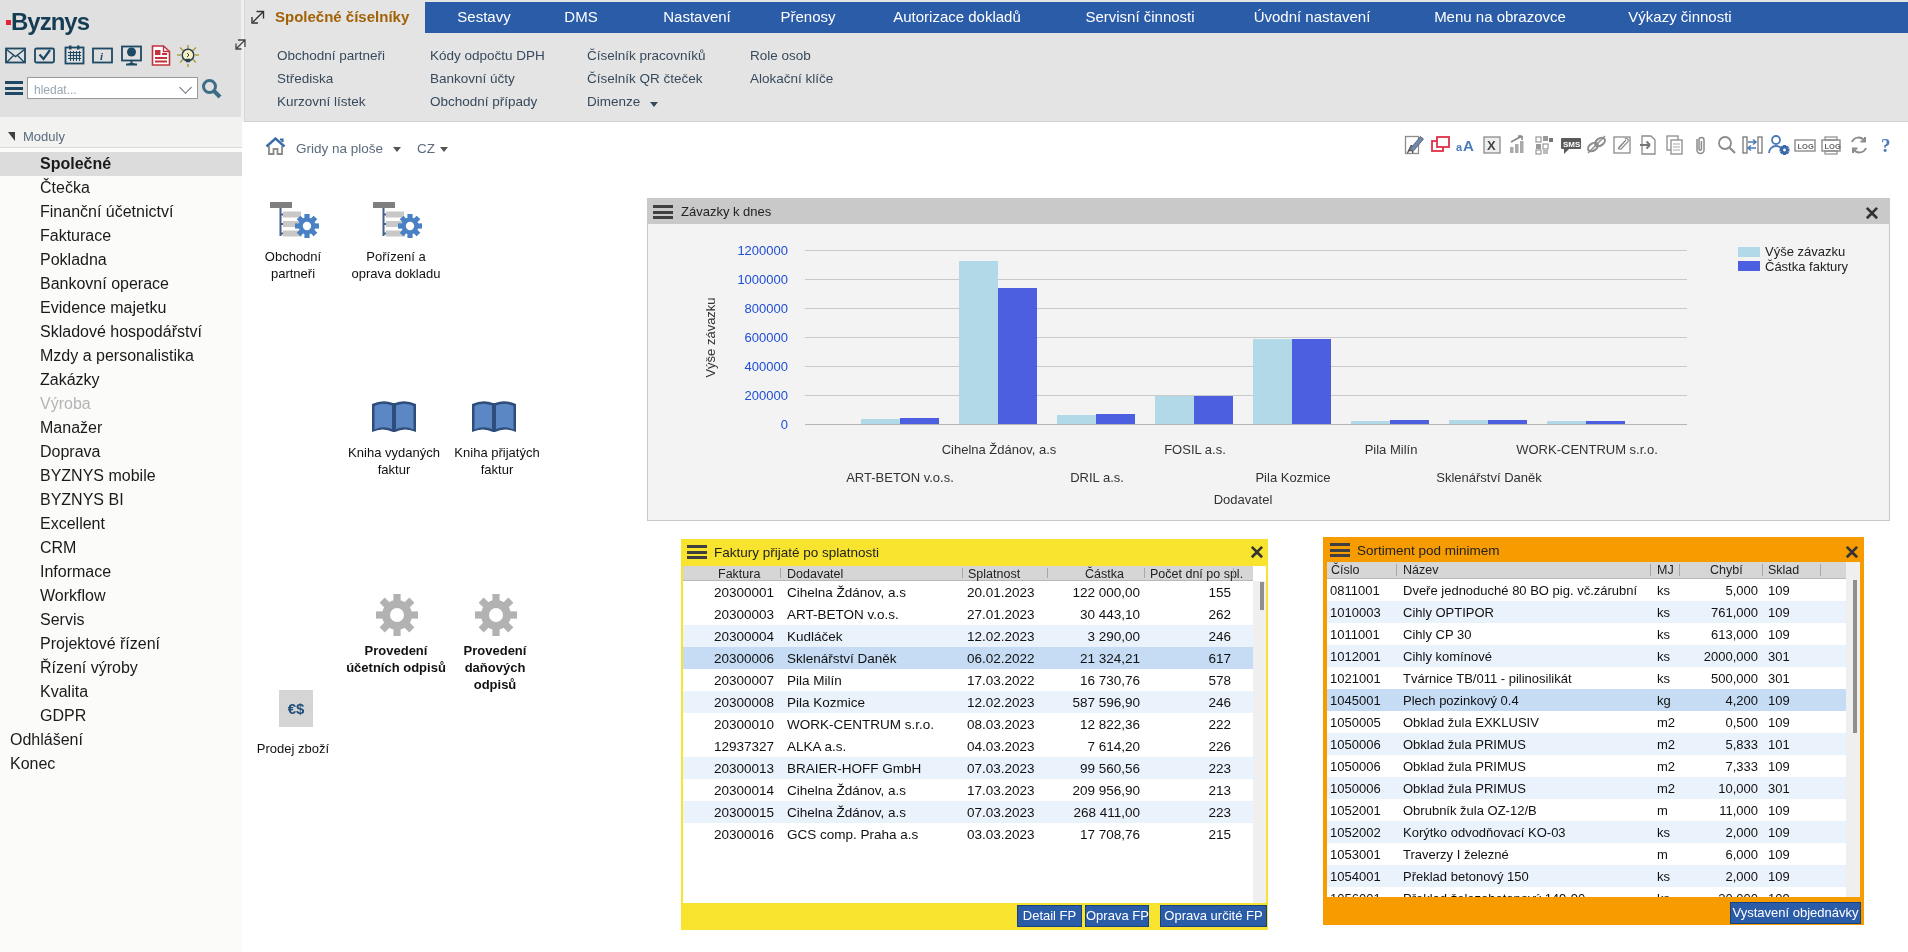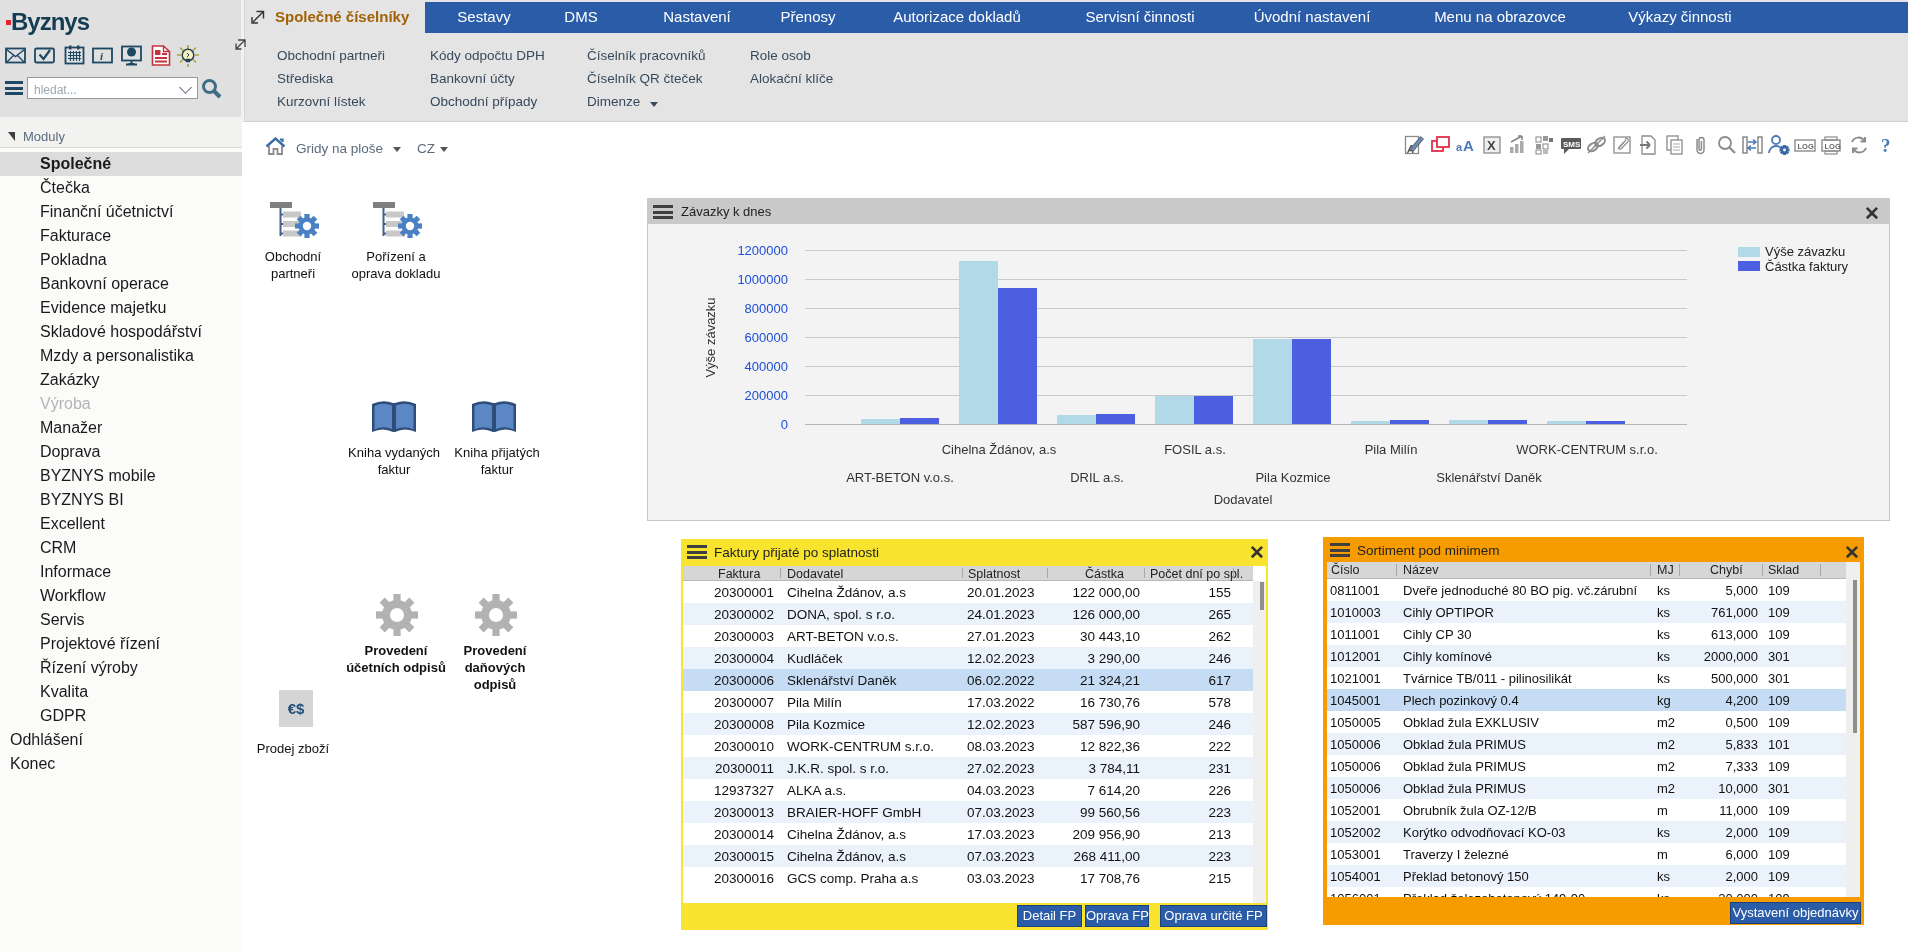--- a/index.html
+++ b/index.html
@@ -471,27 +471,20 @@
 <div class="tdiv" style="left:550px;"></div>
 </div>
 <div class="abs" style="left:683px;top:581px;width:570px;height:322px;overflow:hidden;">
 <div class="trow">
         <span class="lc1">20300001</span>
         <span class="lc2">Cihelna Ždánov, a.s</span>
         <span class="lc3">20.01.2023</span>
         <span class="lc4">122 000,00</span>
         <span class="lc5">155</span>
       </div>
-<div class="trow alt">
-        <span class="lc1">20300002</span>
-        <span class="lc2">DONA, spol. s r.o.</span>
-        <span class="lc3">24.01.2023</span>
-        <span class="lc4">126 000,00</span>
-        <span class="lc5">265</span>
-      </div>
 <div class="trow">
         <span class="lc1">20300003</span>
         <span class="lc2">ART-BETON v.o.s.</span>
         <span class="lc3">27.01.2023</span>
         <span class="lc4">30 443,10</span>
         <span class="lc5">262</span>
       </div>
 <div class="trow alt">
         <span class="lc1">20300004</span>
         <span class="lc2">Kudláček</span>
@@ -519,27 +512,20 @@
         <span class="lc3">12.02.2023</span>
         <span class="lc4">587 596,90</span>
         <span class="lc5">246</span>
       </div>
 <div class="trow">
         <span class="lc1">20300010</span>
         <span class="lc2">WORK-CENTRUM s.r.o.</span>
         <span class="lc3">08.03.2023</span>
         <span class="lc4">12 822,36</span>
         <span class="lc5">222</span>
-      </div>
-<div class="trow alt">
-        <span class="lc1">20300011</span>
-        <span class="lc2">J.K.R. spol. s r.o.</span>
-        <span class="lc3">27.02.2023</span>
-        <span class="lc4">3 784,11</span>
-        <span class="lc5">231</span>
       </div>
 <div class="trow">
         <span class="lc1">12937327</span>
         <span class="lc2">ALKA a.s.</span>
         <span class="lc3">04.03.2023</span>
         <span class="lc4">7 614,20</span>
         <span class="lc5">226</span>
       </div>
 <div class="trow alt">
         <span class="lc1">20300013</span>

